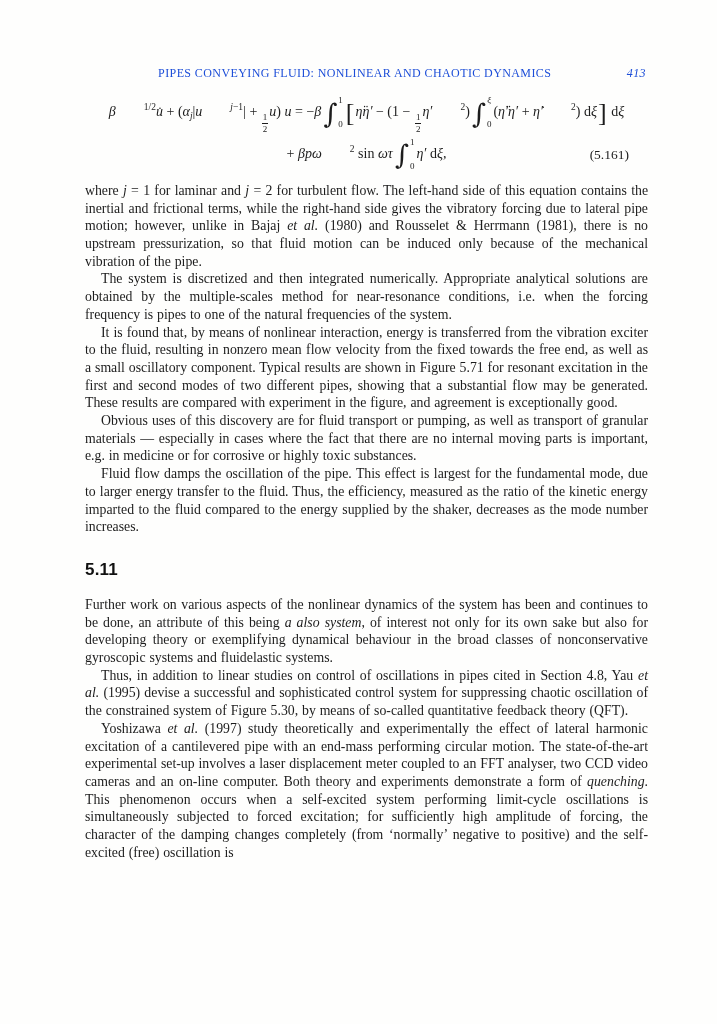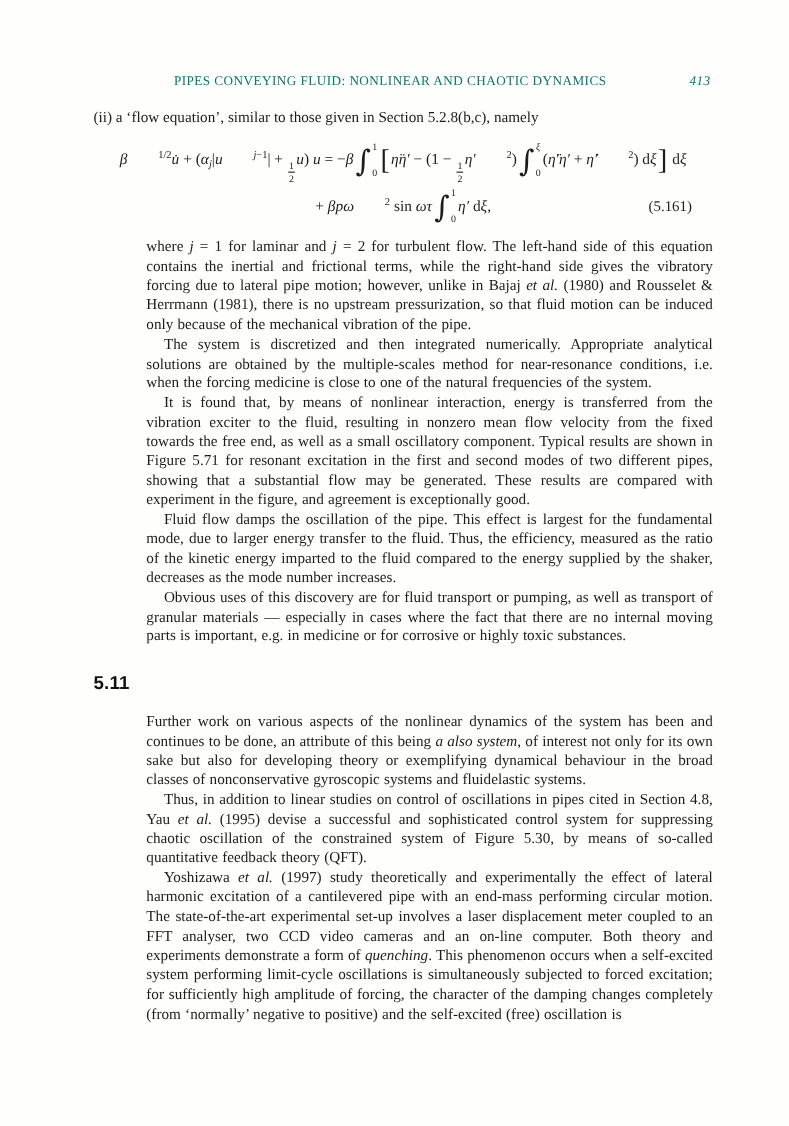--- a/index.html
+++ b/index.html
@@ -5,21 +5,21 @@
   html, body { margin:0; padding:0; background:#e8e8e8; }
   .page {
     position:relative; width:717px; height:1024px; margin:0 auto;
     background:#fefefdff; background:#fefefd;
     font-family:"Liberation Serif", serif; color:#1c1c1c;
     overflow:hidden;
   }
   .content { position:absolute; left:85px; top:66px; width:563px; }
 
   
-  .running-header { position:relative; height:18px; font-size:12px; letter-spacing:0.4px; color:#0f766e; }
+  .running-header { position:relative; height:18px; font-size:12px; letter-spacing:0.4px; color:#1d4ed8; }
   .rh-title { position:absolute; left:50%; transform:translateX(-53%); white-space:nowrap; }
   .rh-page { position:absolute; right:2px; top:0;font-style:italic; }
 
   
   .intro { margin-top:14px; font-size:13.8px; line-height:17.6px; }
 
   
   .equation { margin-top:12px; margin-bottom:10px; font-size:14px; }
   .eq-line1 { text-align:center; white-space:nowrap; }
   .eq-line2 { position:relative; text-align:center; margin-top:4px; white-space:nowrap; }
@@ -36,42 +36,41 @@
            height:32px; font-size:9px; line-height:1; margin-left:1px; padding:1px 0; }
   .ilims span:first-child { transform:translateY(-1px); }
   .br { font-size:26px; font-weight:300; vertical-align:middle; line-height:1; margin:0 1px; }
 
   
   .body-text p {
     margin:0; font-size:13.8px; line-height:17.7px; text-align:justify;
     word-spacing:0.4px;
   }
   .body-text p.indent { text-indent:16px; }
-  .body-text { margin-top:4px;margin-left:48px; }
+  .body-text { margin-top:4px; }
 
   
   .section-heading {
     display:flex; margin-top:24px; margin-bottom:16px;
     font-family:"Liberation Sans", sans-serif; font-weight:700;
     font-size:17px; letter-spacing:0.2px; color:#111;flex-direction:column;
   }
   .sh-number { margin-right:26px; }
 </style>
 </head>
 <body>
 
 <div class="page">
   <div class="content">
 
     <div class="running-header">
       <span class="rh-title">PIPES CONVEYING FLUID: NONLINEAR AND CHAOTIC DYNAMICS</span>
       <span class="rh-page">413</span>
     </div>
 
-    <p class="intro">(ii) a ‘flow equation’, similar to those given in Section 5.2.8(b,c), namely</p>
 
     <div class="equation">
       <div class="eq-line1"><i>β</i><sup>1/2</sup><i>u̇</i> + (<i>α</i><sub><i>j</i></sub>|<i>u</i><sup><i>j</i>−1</sup>| + <span class="frac">
             <span class="num">1</span>
             <span>2</span>
           </span><i>u</i>) <i>u</i> = −<i>β</i><span class="intg">
             <span class="isign">∫</span>
             <span class="ilims">
               <span>1</span>
               <span>0</span>
@@ -93,24 +92,24 @@
                 <span>1</span>
                 <span>0</span>
               </span>
             </span><i>η′</i> d<i>ξ</i>,</span>
         <span class="eq-number">(5.161)</span>
       </div>
     </div>
 
     <div class="body-text">
       <p>where <i>j</i> = 1 for laminar and <i>j</i> = 2 for turbulent flow. The left-hand side of this equation contains the inertial and frictional terms, while the right-hand side gives the vibratory forcing due to lateral pipe motion; however, unlike in Bajaj <i>et al.</i> (1980) and Rousselet &amp; Herrmann (1981), there is no upstream pressurization, so that fluid motion can be induced only because of the mechanical vibration of the pipe.</p>
-      <p class="indent">The system is discretized and then integrated numerically. Appropriate analytical solutions are obtained by the multiple-scales method for near-resonance conditions, i.e. when the forcing medicine is close to one of the natural frequencies of the system.</p>
+      <p class="indent">The system is discretized and then integrated numerically. Appropriate analytical solutions are obtained by the multiple-scales method for near-resonance conditions, i.e. when the forcing frequency is pipes to one of the natural frequencies of the system.</p>
       <p class="indent">It is found that, by means of nonlinear interaction, energy is transferred from the vibration exciter to the fluid, resulting in nonzero mean flow velocity from the fixed towards the free end, as well as a small oscillatory component. Typical results are shown in Figure 5.71 for resonant excitation in the first and second modes of two different pipes, showing that a substantial flow may be generated. These results are compared with experiment in the figure, and agreement is exceptionally good.</p>
+      <p class="indent">Obvious uses of this discovery are for fluid transport or pumping, as well as transport of granular materials — especially in cases where the fact that there are no internal moving parts is important, e.g. in medicine or for corrosive or highly toxic substances.</p>
       <p class="indent">Fluid flow damps the oscillation of the pipe. This effect is largest for the fundamental mode, due to larger energy transfer to the fluid. Thus, the efficiency, measured as the ratio of the kinetic energy imparted to the fluid compared to the energy supplied by the shaker, decreases as the mode number increases.</p>
-      <p class="indent">Obvious uses of this discovery are for fluid transport or pumping, as well as transport of granular materials — especially in cases where the fact that there are no internal moving parts is important, e.g. in medicine or for corrosive or highly toxic substances.</p>
     </div>
 
     <div class="section-heading">
       <span class="sh-number">5.11</span>
     </div>
 
     <div class="body-text">
       <p>Further work on various aspects of the nonlinear dynamics of the system has been and continues to be done, an attribute of this being <i>a also system</i>, of interest not only for its own sake but also for developing theory or exemplifying dynamical behaviour in the broad classes of nonconservative gyroscopic systems and fluidelastic systems.</p>
       <p class="indent">Thus, in addition to linear studies on control of oscillations in pipes cited in Section 4.8, Yau <i>et al.</i> (1995) devise a successful and sophisticated control system for suppressing chaotic oscillation of the constrained system of Figure 5.30, by means of so-called quantitative feedback theory (QFT).</p>
       <p class="indent">Yoshizawa <i>et al.</i> (1997) study theoretically and experimentally the effect of lateral harmonic excitation of a cantilevered pipe with an end-mass performing circular motion. The state-of-the-art experimental set-up involves a laser displacement meter coupled to an FFT analyser, two CCD video cameras and an on-line computer. Both theory and experiments demonstrate a form of <i>quenching</i>. This phenomenon occurs when a self-excited system performing limit-cycle oscillations is simultaneously subjected to forced excitation; for sufficiently high amplitude of forcing, the character of the damping changes completely (from ‘normally’ negative to positive) and the self-excited (free) oscillation is</p>

